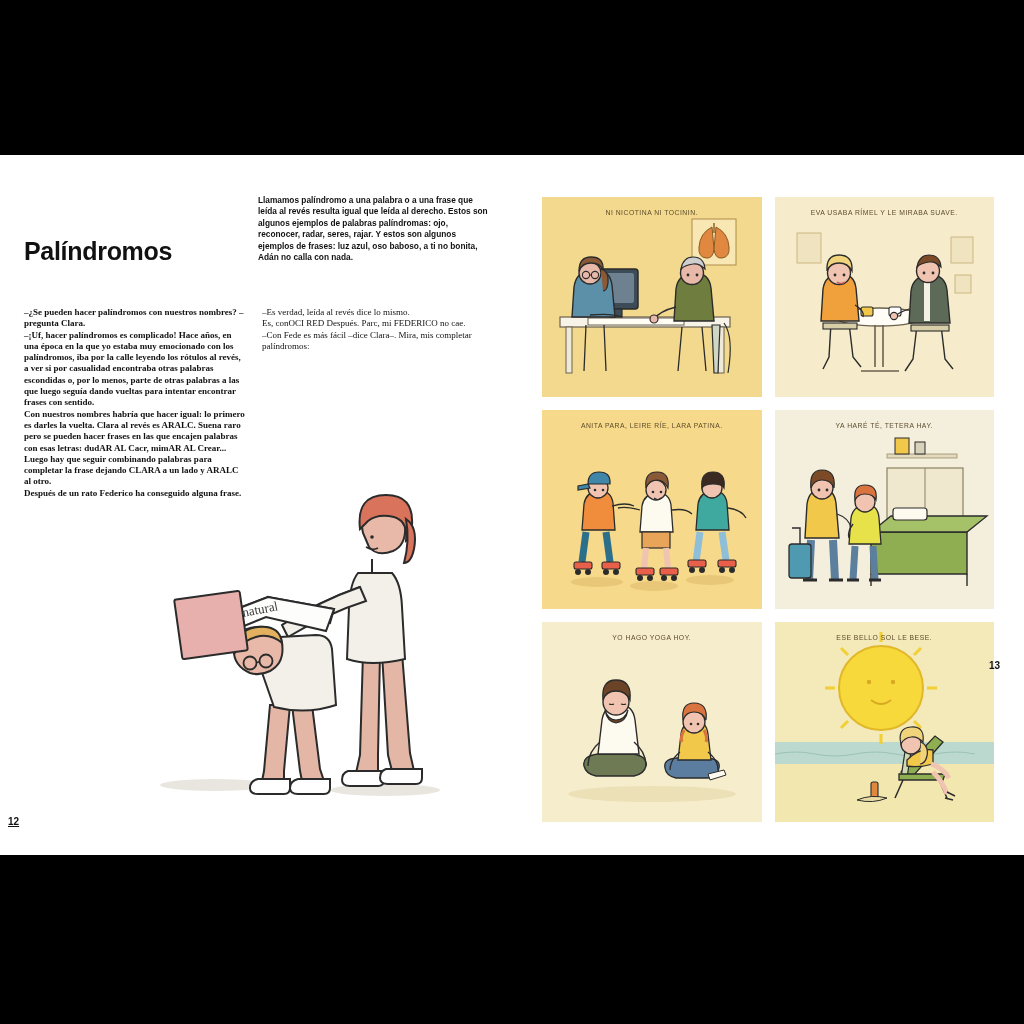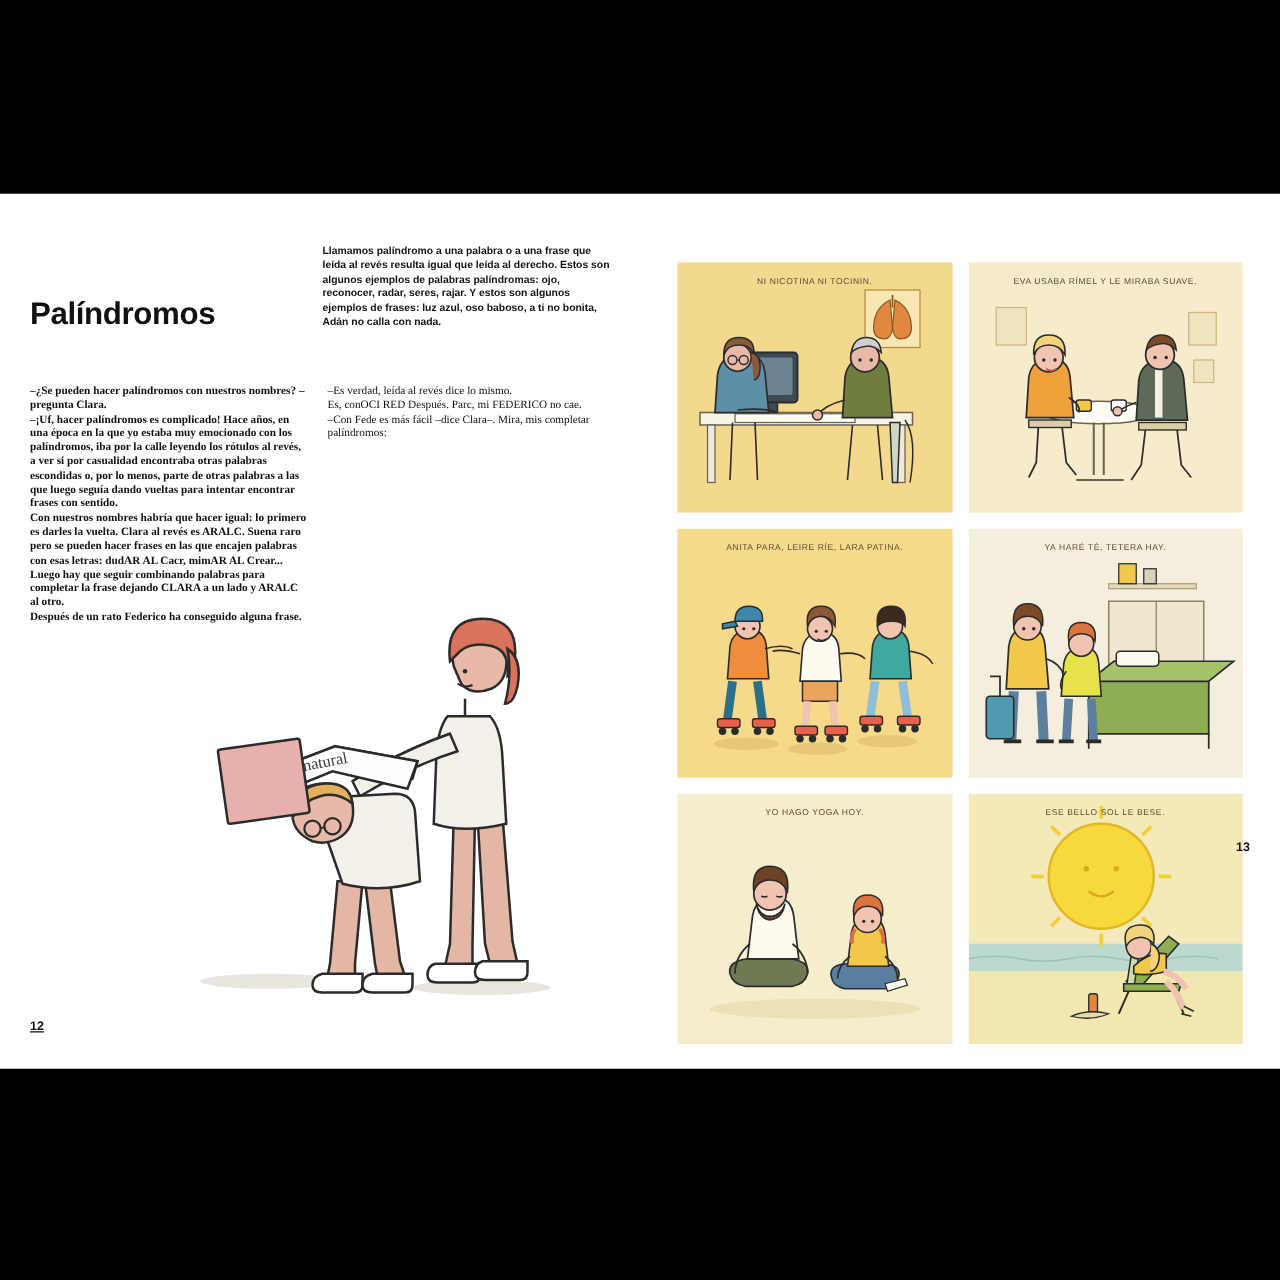--- a/index.html
+++ b/index.html
@@ -78,37 +78,37 @@
   }
   .col-left p, .col-right p { margin: 0; }
   .folio {
     position: absolute;
     bottom: 28px;
     font-family: "Liberation Sans", sans-serif;
     font-weight: bold;
     font-size: 10px;
     color: #111111;
   }
-  .folio-left { left: 24px; text-decoration: underline; }
+  .folio-left { left: 8px; text-decoration: underline; }
   .folio-right { right: 24px; }
 
   
   .illus-left {
     position: absolute;
     left: 120px;
     top: 300px;
     width: 380px;
     height: 370px;
   }
 
   
   .right-page {
     position: absolute;
     left: 512px;
-    top: 17px;
+    top: 4px;
     width: 512px;
     height: 540px;
   }
   .comic-grid {
     position: absolute;
     left: 30px;
     top: 38px;
     width: 452px;
     height: 625px;
     display: grid;

